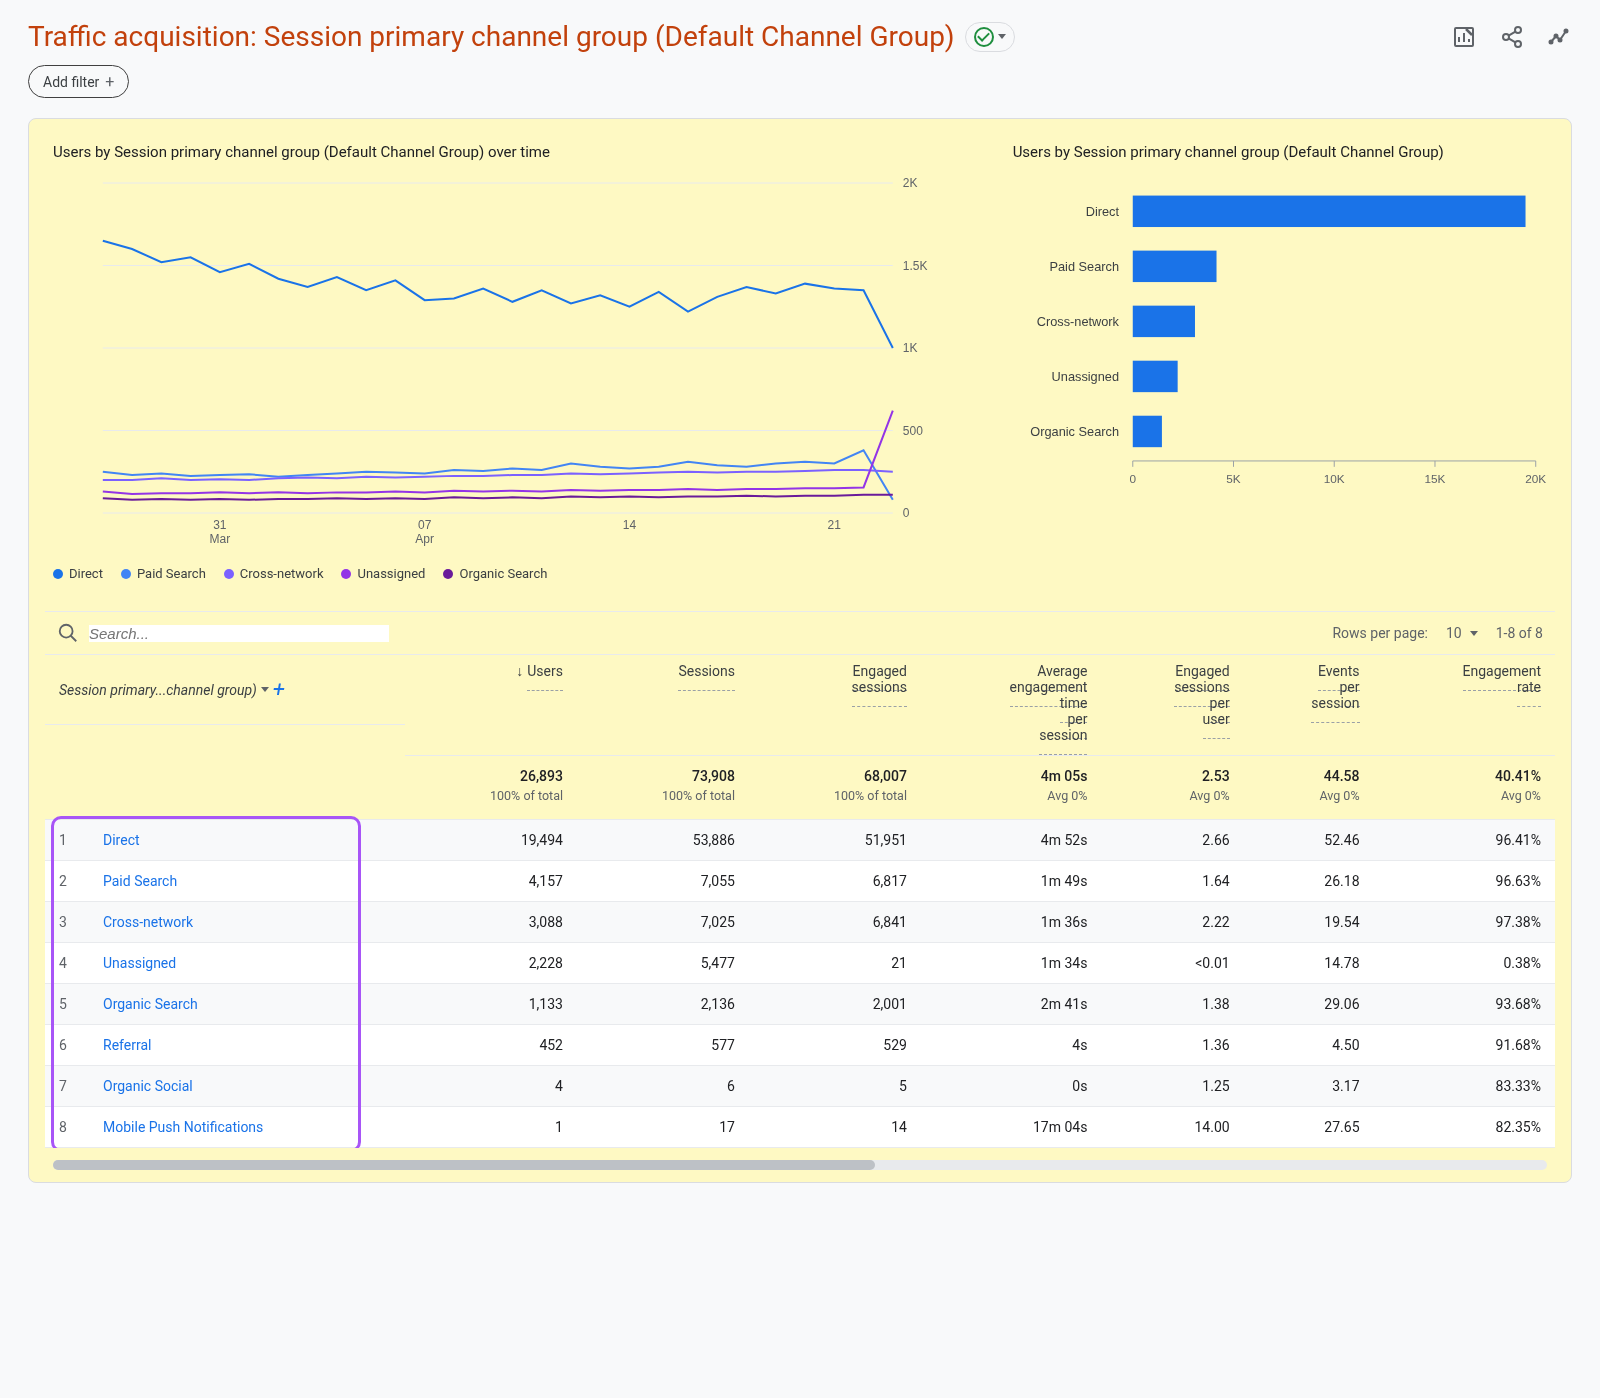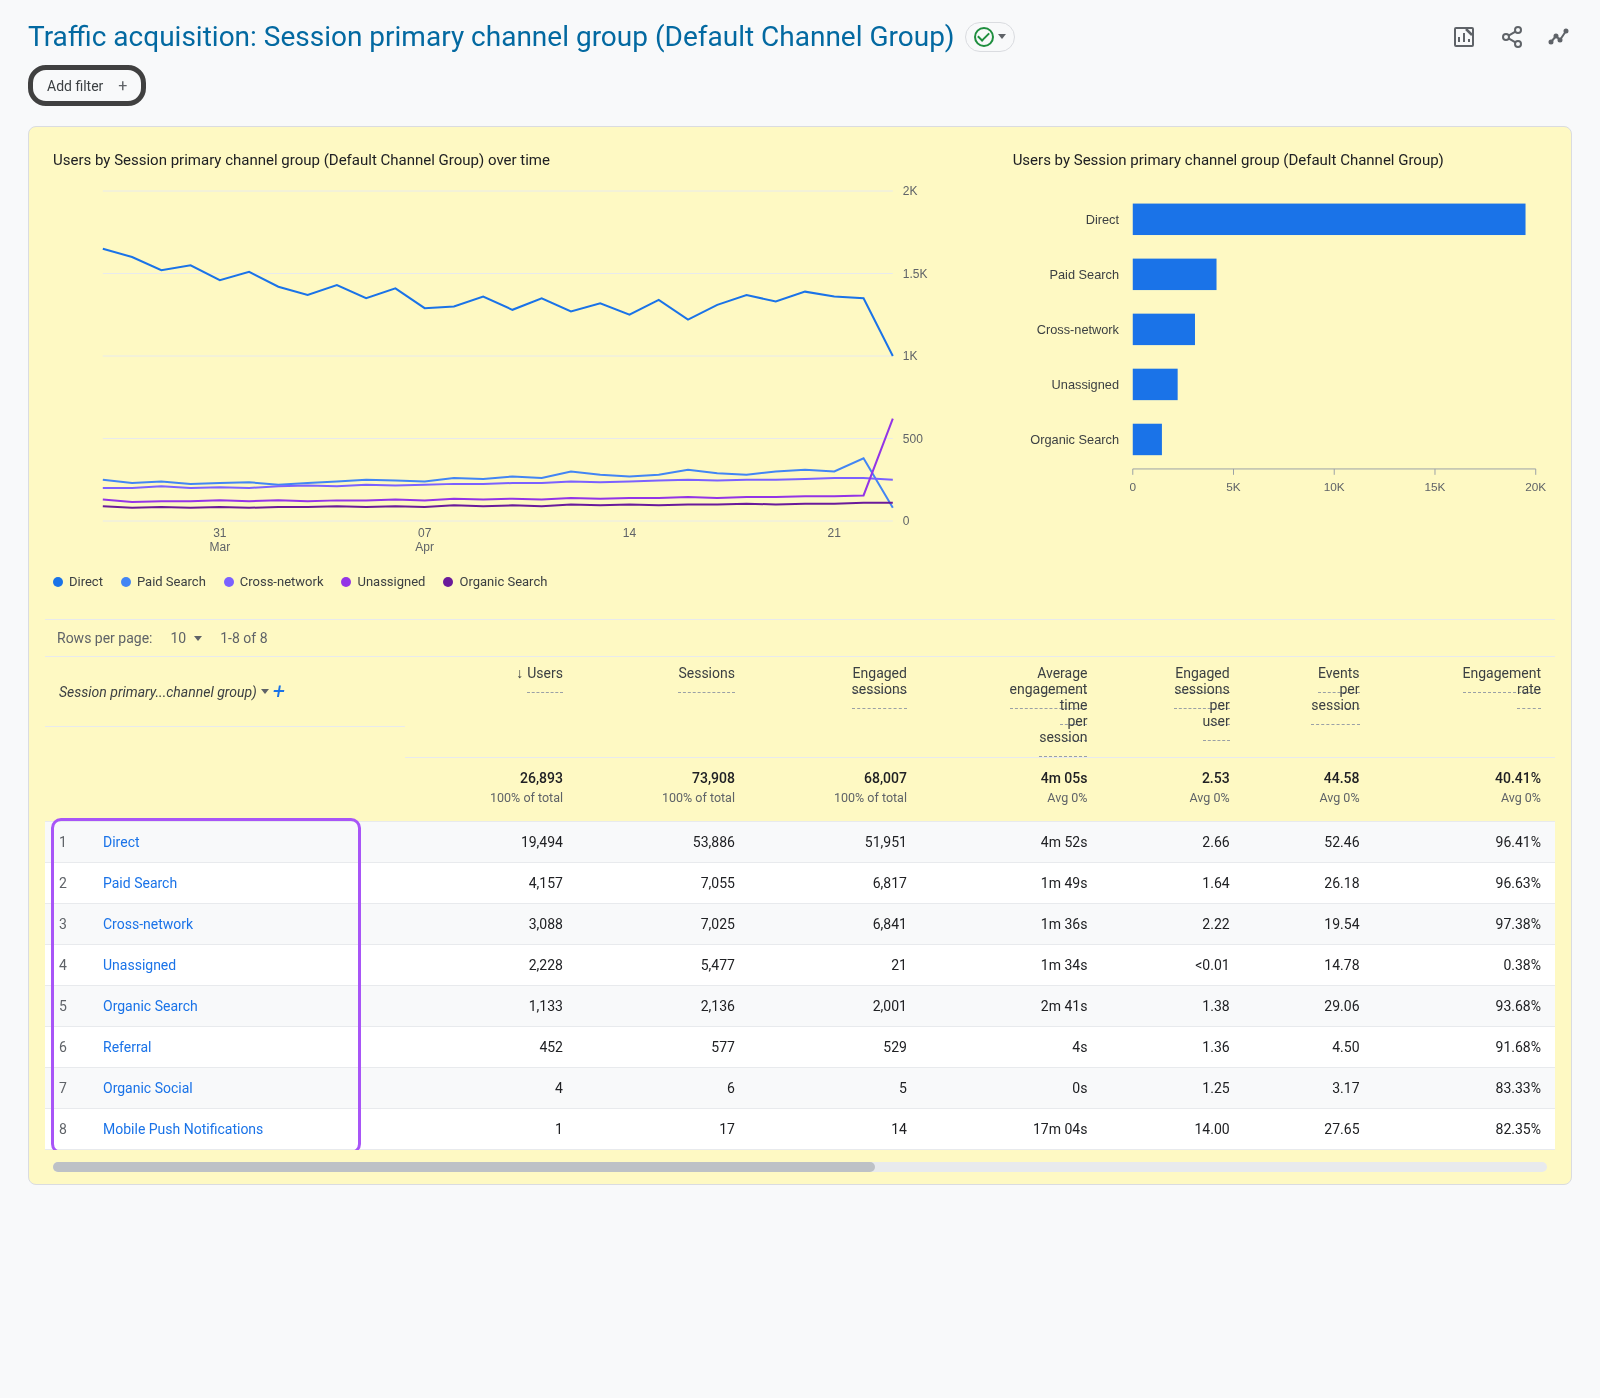--- a/index.html
+++ b/index.html
@@ -1,27 +1,27 @@
 <!DOCTYPE html>
 <html><head>
 <meta charset="utf-8">
 <style>
 * { box-sizing: border-box; margin: 0; padding: 0; }
 body { font-family: 'Google Sans', Roboto, Arial, sans-serif; background: #f8f9fa; color: #202124; font-size: 14px; width: 1600px; }
 .container { padding: 20px 28px; }
 .header-row { display: flex; align-items: center; justify-content: space-between; margin-bottom: 12px; }
 .title-group { display: flex; align-items: center; gap: 10px; }
-.page-title { font-size: 28px; font-weight: 400; color: #0369a1; }
+.page-title { font-size: 28px; font-weight: 400; color: #c2410c; }
 .badge-wrap { display: flex; align-items: center; gap: 4px; border: 1px solid #dadce0; border-radius: 20px; padding: 4px 8px; }
 .check-icon { width: 20px; height: 20px; border: 2px solid #1e8e3e; border-radius: 50%; position: relative; }
 .check-icon::after { content: ''; position: absolute; left: 4px; top: 1px; width: 5px; height: 9px; border: solid #1e8e3e; border-width: 0 2px 2px 0; transform: rotate(45deg); }
 .caret-down { width: 0; height: 0; border-left: 4px solid transparent; border-right: 4px solid transparent; border-top: 5px solid #5f6368; }
 .header-actions { display: flex; gap: 24px; align-items: center; }
 .action-icon { width: 24px; height: 24px; cursor: pointer; color: #5f6368; }
-.filter-chip { display: inline-flex; align-items: center; gap: 15px; border: 5px solid #404040; border-radius: 18px; padding: 6px 14px; font-size: 14px; color: #3c4043; cursor: pointer; margin-bottom: 20px; }
+.filter-chip { display: inline-flex; align-items: center; gap: 6px; border: 1px solid #404040; border-radius: 18px; padding: 6px 14px; font-size: 14px; color: #3c4043; cursor: pointer; margin-bottom: 20px; }
 .plus-sm { font-size: 16px; color: #5f6368; }
 .card { background: #fef9c3; border: 1px solid #dadce0; border-radius: 8px; padding: 24px 16px 8px 16px; }
 .charts-row { display: flex; gap: 24px; margin-bottom: 20px; }
 .line-chart-wrap { flex: 1.7; }
 .bar-chart-wrap { flex: 1; }
 .chart-title { font-size: 15px; color: #202124; margin-bottom: 12px; padding-left: 8px; }
 .legend { display: flex; gap: 18px; flex-wrap: wrap; padding: 10px 8px; font-size: 13px; color: #3c4043; }
 .legend-item { display: flex; align-items: center; gap: 6px; }
 .legend-dot { width: 10px; height: 10px; border-radius: 50%; }
 .table-toolbar { display: flex; align-items: center; padding: 10px 12px; border-top: 1px solid #e8eaed; border-bottom: 1px solid #e8eaed; }
@@ -165,20 +165,27 @@
             <text x="335" y="312" font-size="12" fill="#5f6368" text-anchor="middle">10K</text>
             <line x1="437.5" x2="437.5" y1="290" y2="296" stroke="#9aa0a6"></line>
             <text x="437.5" y="312" font-size="12" fill="#5f6368" text-anchor="middle">15K</text>
             <line x1="540" x2="540" y1="290" y2="296" stroke="#9aa0a6"></line>
             <text x="540" y="312" font-size="12" fill="#5f6368" text-anchor="middle">20K</text>
           </svg>
       </div>
     </div>
 
     <div class="table-toolbar">
+      <div class="search-wrap">
+        <svg width="22" height="22" viewBox="0 0 24 24" fill="none" stroke="#5f6368" stroke-width="2">
+            <circle cx="10" cy="10" r="7"></circle>
+            <path d="M21 21l-6-6"></path>
+          </svg>
+        <input class="search-input" placeholder="Search..." style="">
+      </div>
       <div class="rows-per">
         <span>Rows per page:</span>
         <span class="rpp-sel">
           <span>10</span>
           <span class="caret-down"></span>
         </span>
         <span>1-8 of 8</span>
       </div>
     </div>
 

